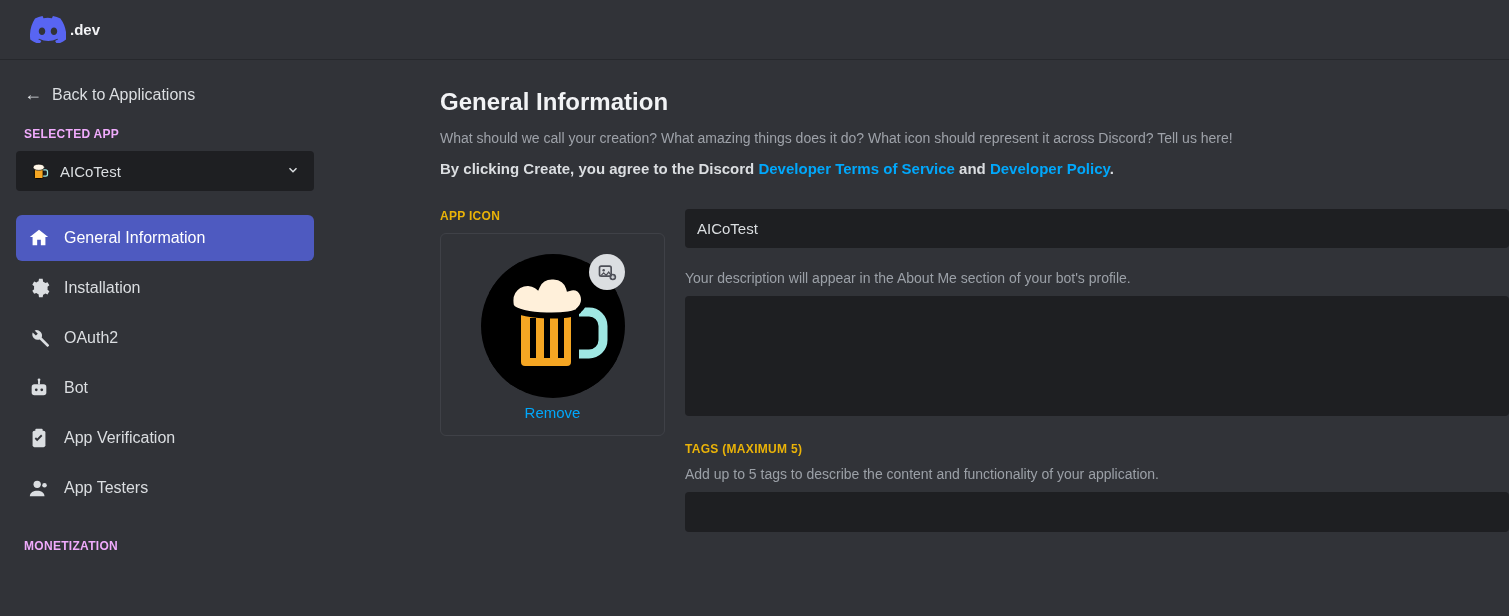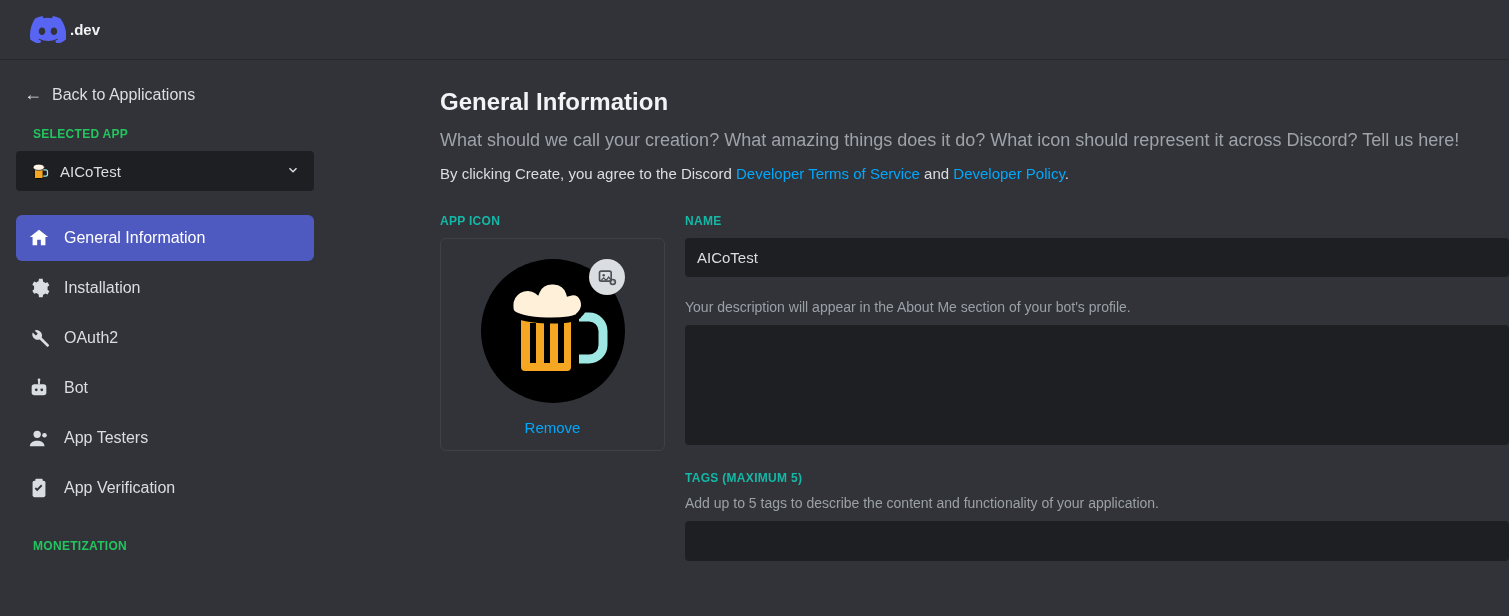--- a/index.html
+++ b/index.html
@@ -53,28 +53,27 @@
       color: #dbdee1;
       font-size: 16px;
       padding: 4px 8px;
       cursor: pointer;
       margin-bottom: 18px;
     }
     .back-arrow {
       font-size: 18px;
     }
     .section-label {
-      color: #22c55e;
+      color: #f0abfc;
       font-size: 12px;
       font-weight: 700;
       letter-spacing: 0.3px;
       padding: 0 8px;
       margin-bottom: 10px;
       text-transform: uppercase;
-      margin-left: 9px;
     }
     .app-selector {
       display: flex;
       align-items: center;
       justify-content: space-between;
       background: #1e1f22;
       border-radius: 4px;
       padding: 10px 14px;
       margin-bottom: 24px;
       cursor: pointer;
@@ -138,56 +137,56 @@
       padding: 28px 0 0 110px;
       overflow-y: auto;
     }
     .page-title {
       font-size: 24px;
       font-weight: 700;
       color: #f2f3f5;
       margin-bottom: 14px;
     }
     .page-subtitle {
-      font-size: 18px;
+      font-size: 14px;
       color: #9ea2a9;
       margin-bottom: 14px;
     }
     .consent-line {
       font-size: 15px;
       color: #dbdee1;
       margin-bottom: 32px;
+      font-weight: bold;
     }
     .consent-line a {
       color: #00a8fc;
       text-decoration: none;
     }
     .form-row {
       display: flex;
       gap: 20px;
     }
     .field-label {
       font-size: 12px;
       font-weight: 700;
-      color: #14b8a6;
+      color: #eab308;
       letter-spacing: 0.3px;
       margin-bottom: 10px;
       text-transform: uppercase;
     }
     .icon-column {
       width: 225px;
     }
     .icon-box {
       border: 1px solid #3f4147;
       border-radius: 6px;
       padding: 20px 14px 14px 14px;
       display: flex;
       flex-direction: column;
       align-items: center;
-      gap: 10px;
     }
     .app-icon-wrap {
       position: relative;
       width: 144px;
       height: 144px;
     }
     .app-icon-circle {
       width: 144px;
       height: 144px;
       border-radius: 50%;
@@ -348,39 +347,39 @@
         </span>
         <span class="nav-label">Bot</span>
       </div>
     </div>
 
 
     <div class="nav-item">
       <div class="nav-item-left">
         <span class="nav-icon">
           <svg width="22" height="22" viewBox="0 0 24 24" fill="currentColor">
+              <rect x="5" y="4" width="14" height="18" rx="2"></rect>
+              <rect x="8" y="2" width="8" height="4" rx="1"></rect>
+              <path d="M8 12l2 2 5-5" stroke="#313338" stroke-width="2" fill="none"></path>
+            </svg>
+        </span>
+        <span class="nav-label">App Verification</span>
+      </div>
+    </div>
+
+    <div class="nav-item">
+      <div class="nav-item-left">
+        <span class="nav-icon">
+          <svg width="22" height="22" viewBox="0 0 24 24" fill="currentColor">
               <circle cx="10" cy="8" r="4"></circle>
               <path d="M2 21c0-4 4-6 8-6s8 2 8 6"></path>
               <circle cx="18" cy="9" r="2.5"></circle>
             </svg>
         </span>
         <span class="nav-label">App Testers</span>
-      </div>
-    </div>
-
-    <div class="nav-item">
-      <div class="nav-item-left">
-        <span class="nav-icon">
-          <svg width="22" height="22" viewBox="0 0 24 24" fill="currentColor">
-              <rect x="5" y="4" width="14" height="18" rx="2"></rect>
-              <rect x="8" y="2" width="8" height="4" rx="1"></rect>
-              <path d="M8 12l2 2 5-5" stroke="#313338" stroke-width="2" fill="none"></path>
-            </svg>
-        </span>
-        <span class="nav-label">App Verification</span>
       </div>
     </div>
 
     <div class="monetization-section">
       <div class="section-label">MONETIZATION</div>
     </div>
   </aside>
 
   <main class="content">
     <h1 class="page-title">General Information</h1>
@@ -414,21 +413,20 @@
                   <path d="M19 16 v4 M17 18 h4" stroke="#dbdee1" stroke-width="1.5"></path>
                 </svg>
             </div>
           </div>
           <span class="remove-link">Remove</span>
         </div>
       </div>
 
       <div class="fields-column">
         <div class="field-group">
-          <div class="field-label">NAME</div>
           <input type="text" class="text-input" value="AICoTest" style="">
         </div>
 
         <div class="field-group">
           <div class="field-help">Your description will appear in the About Me section of your bot's profile.</div>
           <textarea class="textarea-input" style=""></textarea>
         </div>
 
         <div class="field-group">
           <div class="field-label">TAGS (MAXIMUM 5)</div>

